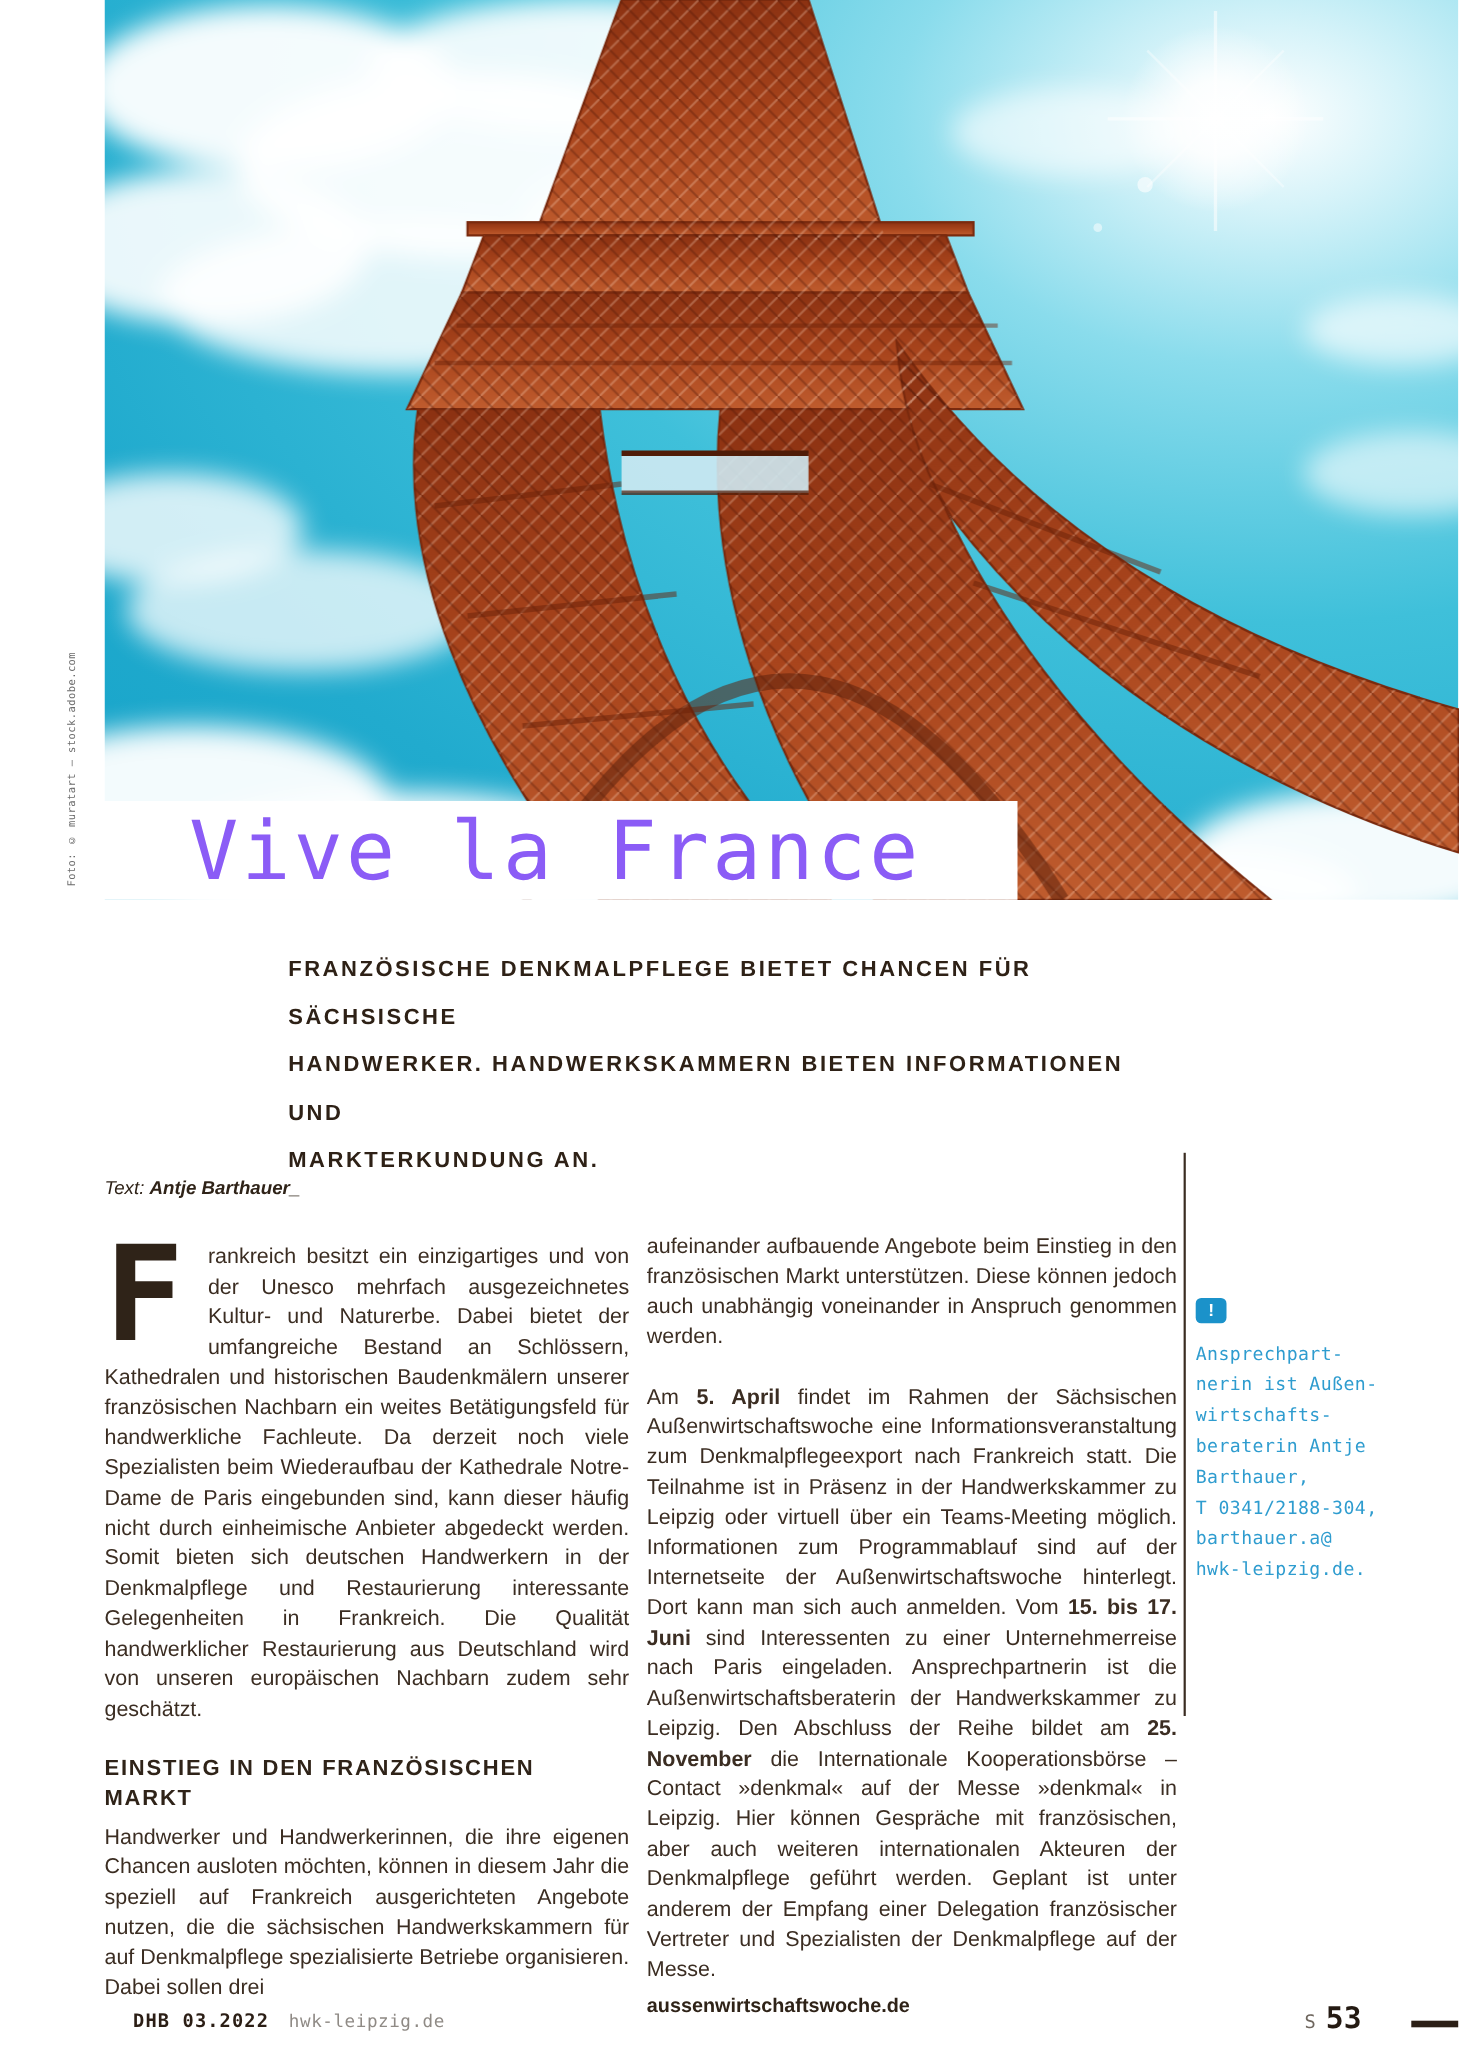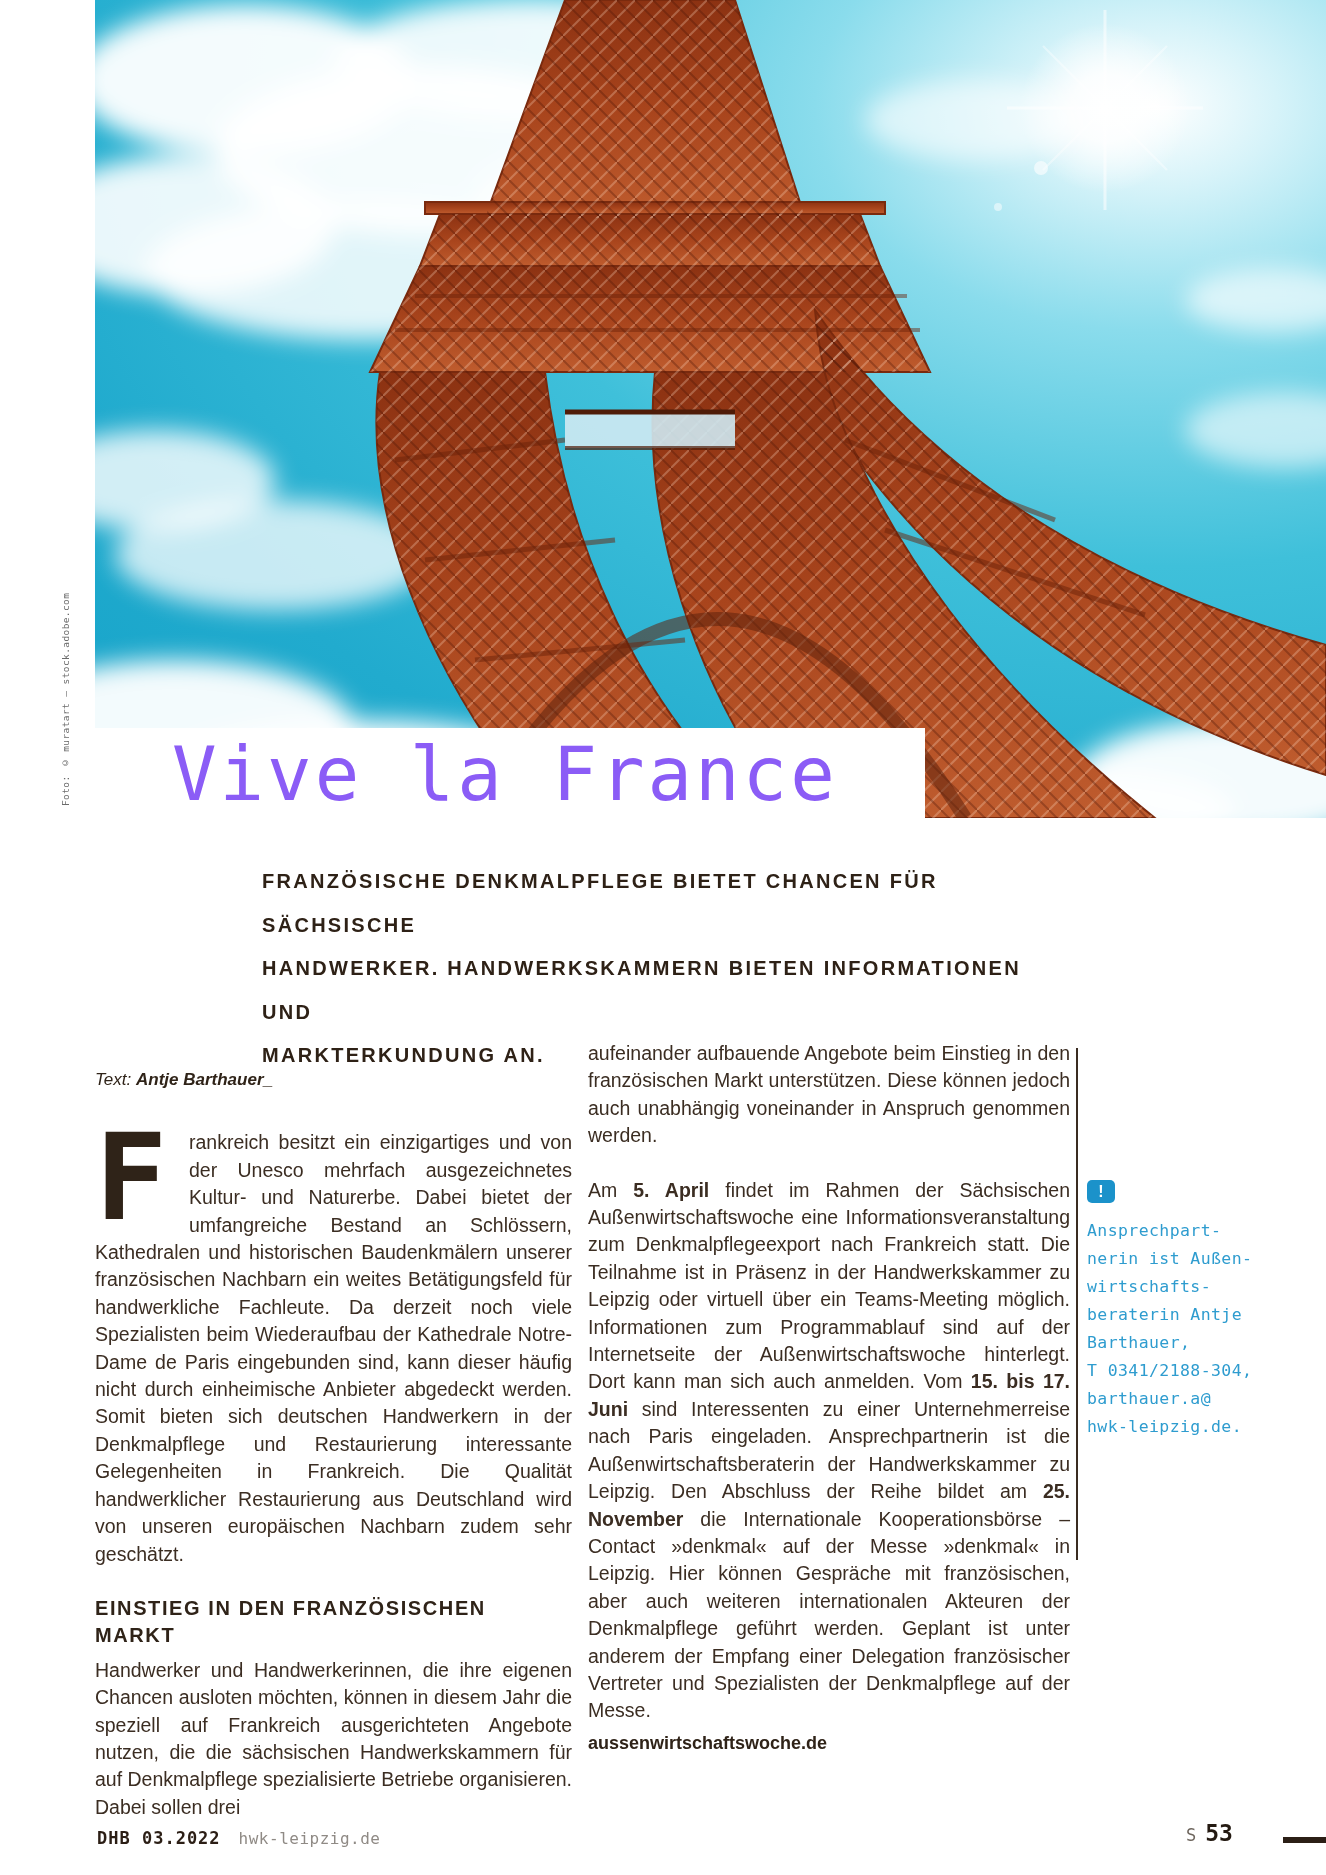--- a/index.html
+++ b/index.html
@@ -24,21 +24,21 @@
             font-weight:bold;font-size:20px;line-height:43.5px;letter-spacing:2.3px;
             color:#2e2116;}
 
   
   .byline{font-size:17px;font-style:italic;color:#2f2318;margin-bottom:36px;}
   .byline .author{font-weight:bold;}
 
   .col{position:absolute;font-size:19.5px;line-height:27.4px;color:#3b2d22;
        text-align:justify;margin-top:24px;}
   .col-left{left:95px;top:1042px;width:477px;}
-  .col-right{left:588px;top:1016px;width:482px;}
+  .col-right{left:588px;top:1096px;width:482px;}
 
   .dropcap{float:left;width:84px;height:96px;margin:6px 10px 0 0;
            font-family:"DejaVu Sans Mono",monospace;font-weight:bold;
            font-size:120px;line-height:86px;color:#2f2318;}
   .heading{font-weight:bold;font-size:20px;letter-spacing:1.6px;color:#2f2318;
            margin:27px 0 7px 0;text-align:left;}
   .p2{margin-top:27px;}
   .article-link{margin-top:5px;font-weight:bold;font-size:18px;text-align:left;color:#2f2318;}
   .b{font-weight:bold;}
 
@@ -47,26 +47,26 @@
   .sidebar{position:absolute;left:1087px;top:1180px;width:215px;}
   .alert-icon{width:28px;height:23px;background:#1b92ca;border-radius:5px;
               color:#ffffff;font-weight:bold;font-size:16px;line-height:23px;
               text-align:center;font-family:"Liberation Sans",sans-serif;}
   .sidebar-lines{margin-top:14px;font-family:"DejaVu Sans Mono",monospace;
                  font-size:16.5px;line-height:28px;letter-spacing:.4px;color:#2e9ccf;}
 
   
   .footer-left{position:absolute;left:97px;top:1828px;display:flex;gap:18px;align-items:baseline;}
   .footer-issue{font-family:"DejaVu Sans Mono",monospace;font-weight:bold;
-                font-size:17px;letter-spacing:1px;color:#2b1e15;}
+                font-size:17px;letter-spacing:1px;color:#2b1e15;margin-left:24px;}
   .footer-site{font-family:"DejaVu Sans Mono",monospace;font-size:16px;
                letter-spacing:.5px;color:#8f8a85;}
   .footer-right{position:absolute;left:1186px;top:1820px;display:flex;gap:9px;align-items:baseline;}
   .page-prefix{font-size:17px;color:#6e665e;font-family:"DejaVu Sans Mono",monospace;}
-  .page-number{font-size:23px;font-weight:bold;color:#241a12;font-family:"DejaVu Sans Mono",monospace;}
+  .page-number{font-size:27px;font-weight:bold;color:#241a12;font-family:"DejaVu Sans Mono",monospace;}
   .footer-bar{position:absolute;left:1283px;top:1837px;width:43px;height:6px;background:#2b1f16;}
 </style>
 </head>
 <body>
 
 <div class="page">
 
   <div class="photo">
     <svg viewBox="0 0 1231 818" preserveAspectRatio="none">
       <defs>

